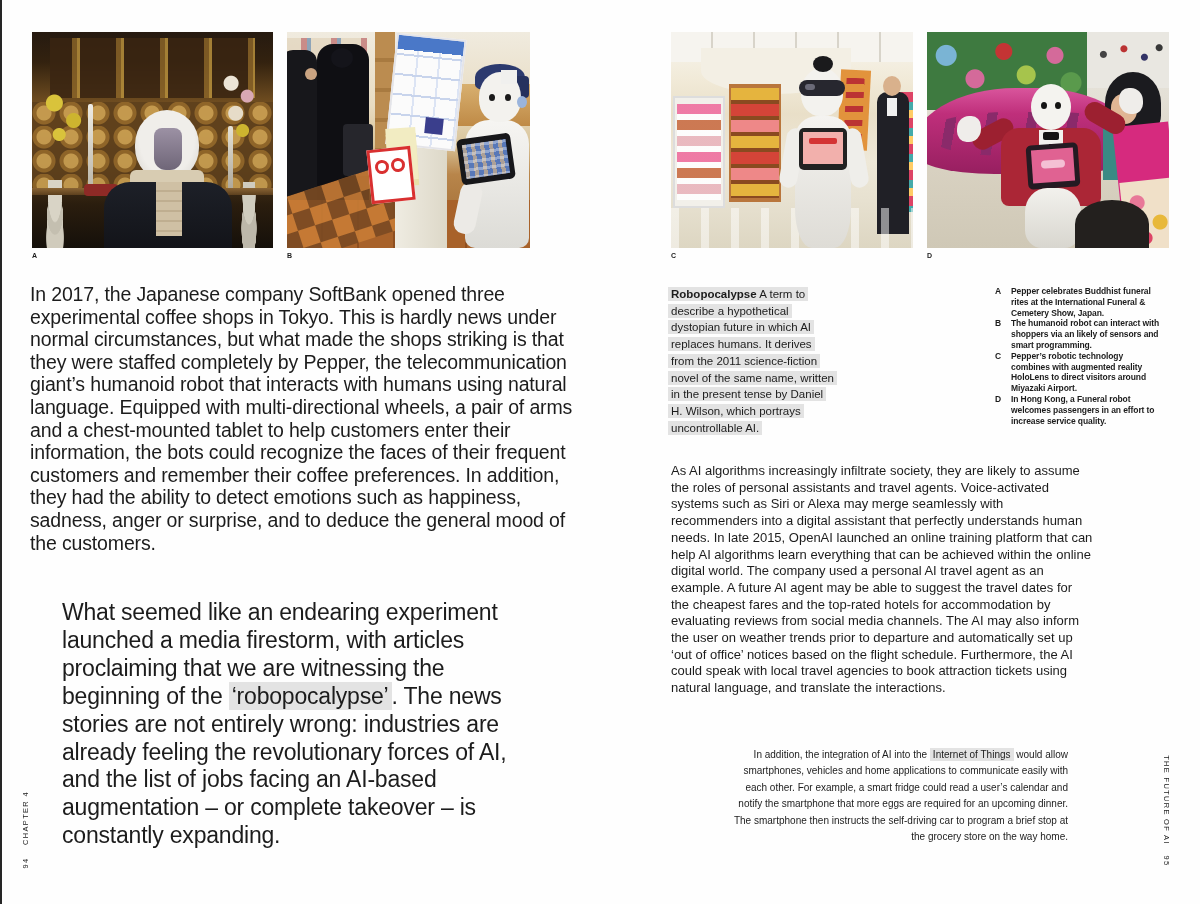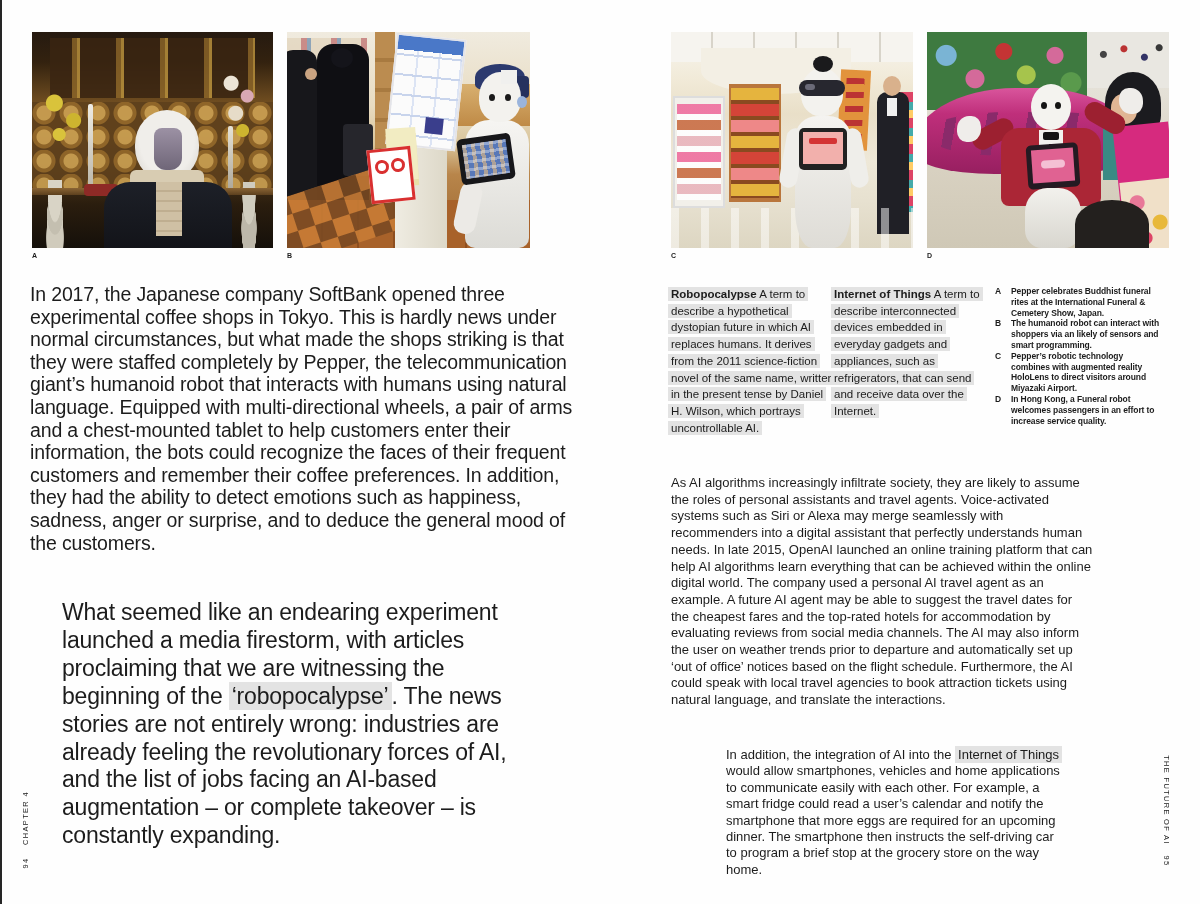--- a/index.html
+++ b/index.html
@@ -136,22 +136,22 @@
   .d-tablet { left:100px; top:112px; width:52px; height:44px; background:#241a22; border-radius:5px; transform:rotate(-4deg); }
   .d-tabscreen { left:105px; top:117px; width:42px; height:33px; background:#e06292; transform:rotate(-4deg); }
   .d-tabpill { left:114px; top:128px; width:24px; height:8px; background:#f4c0d4; border-radius:4px; transform:rotate(-4deg); }
   .d-pep-lower { left:98px; top:156px; width:56px; height:60px; background:linear-gradient(#f2f1ed,#d8d6cf); border-radius:40% 40% 30% 30%; }
   .d-head-fg { left:148px; top:168px; width:74px; height:48px; background:#23201e; border-radius:50% 50% 0 0; }
 
   
   .intro { position:absolute; left:30px; top:283px; width:545px; font-size:19.5px; line-height:22.6px; letter-spacing:-0.15px; }
   .pullquote { position:absolute; left:62px; top:599px; width:452px; font-size:23px; line-height:27.9px; letter-spacing:-0.2px; }
   .hl { padding:1px 3px; }
-  .body-right { position:absolute; left:671px; top:463px; width:422px; font-size:13px; line-height:16.7px;margin-top:12px; }
-  .addendum { position:absolute; left:726px; top:747px; width:342px; font-size:13px; line-height:16.4px; }
+  .body-right { position:absolute; left:671px; top:463px; width:422px; font-size:13px; line-height:16.7px; }
+  .addendum { position:absolute; left:726px; top:747px; width:342px; font-size:10px; line-height:16.4px;text-align:right; }
   .hl-lines { padding:1px 3px; -webkit-box-decoration-break:clone; box-decoration-break:clone; }
 
   .gloss { position:absolute; top:286px; font-size:11.5px; line-height:16.7px; }
   .gloss-1 { left:668px; width:166px; }
   .gloss-2 { left:831px; width:158px; }
   .gloss b { font-weight:700;text-align:right; }
 
   .captions { position:absolute; left:995px; top:286px; width:168px; font-size:8.5px; line-height:10.8px; font-weight:700; letter-spacing:-0.1px; }
   .cap { display:grid; grid-template-columns:16px 1fr; }
 
@@ -279,21 +279,20 @@
 
   <p class="intro">In 2017, the Japanese company SoftBank opened three experimental coffee shops in Tokyo. This is hardly news under normal circumstances, but what made the shops striking is that they were staffed completely by Pepper, the telecommunication giant’s humanoid robot that interacts with humans using natural language. Equipped with multi-directional wheels, a pair of arms and a chest-mounted tablet to help customers enter their information, the bots could recognize the faces of their frequent customers and remember their coffee preferences. In addition, they had the ability to detect emotions such as happiness, sadness, anger or surprise, and to deduce the general mood of the customers.</p>
 
   <div class="pullquote"><span>What seemed like an endearing experiment launched a media firestorm, with articles proclaiming that we are witnessing the beginning of the </span><span class="hl" style="background-color: rgb(227, 227, 227);">‘robopocalypse’</span><span>. The news stories are not entirely wrong: industries are already feeling the revolutionary forces of AI, and the list of jobs facing an AI-based augmentation – or complete takeover – is constantly expanding.</span></div>
 
   <div class="vlabel v-chapter">CHAPTER 4</div>
   <div class="vlabel v-pagenum-l">94</div>
 
   <div class="gloss gloss-1"><span class="hl-lines" style="background-color: rgb(227, 227, 227);"><b>Robopocalypse</b><span> A term to describe a hypothetical dystopian future in which AI replaces humans. It derives from the 2011 science-fiction novel of the same name, written in the present tense by Daniel H. Wilson, which portrays uncontrollable AI.</span></span></div>
 
-  <div class="gloss gloss-2"><span class="hl-lines" style="background-color: rgb(227, 227, 227);"><b>Internet of Things</b><span> A term to describe interconnected devices embedded in everyday gadgets and appliances, such as refrigerators, that can send and receive data over the Internet.</span></span></div>
 
   <div class="captions">
     <div class="cap">
       <span>A</span>
       <span>Pepper celebrates Buddhist funeral rites at the International Funeral &amp; Cemetery Show, Japan.</span>
     </div>
     <div class="cap">
       <span>B</span>
       <span>The humanoid robot can interact with shoppers via an likely of sensors and smart programming.</span>
     </div>

